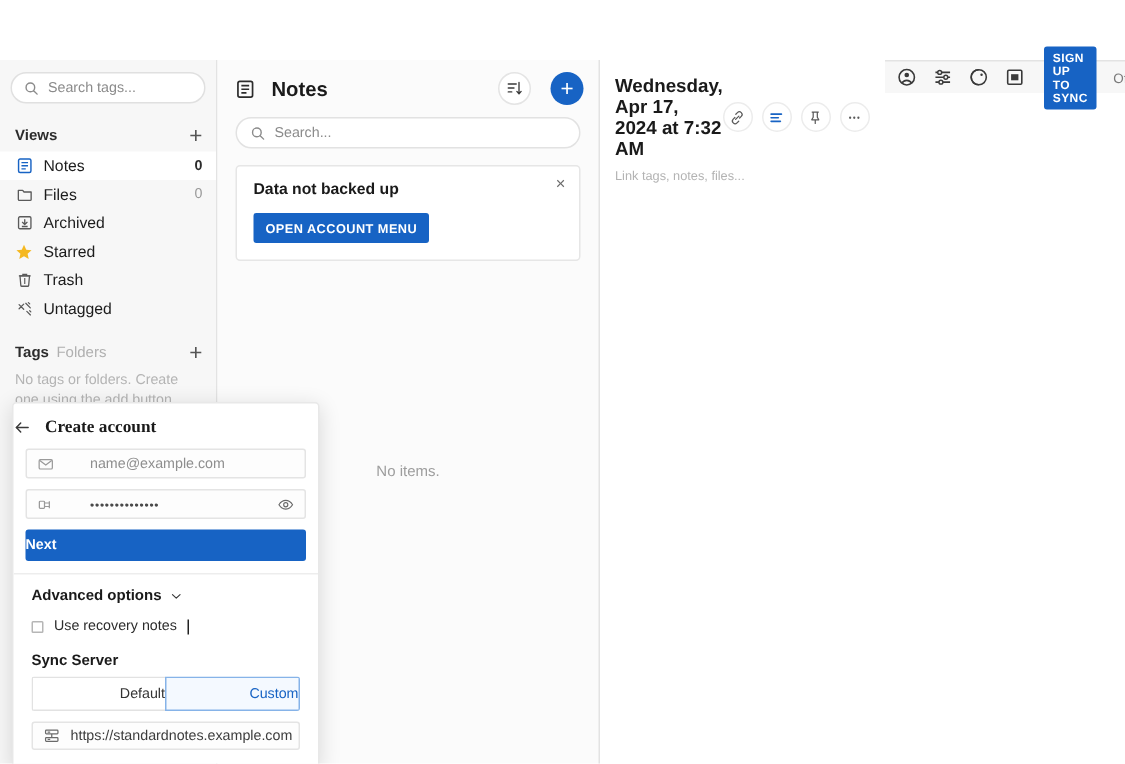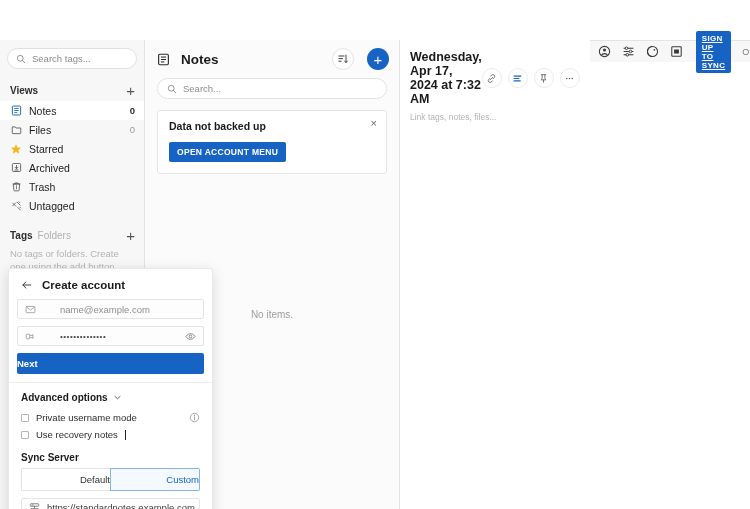--- a/index.html
+++ b/index.html
@@ -165,39 +165,39 @@
     padding: 0 10px 0 8px;
     gap: 11px;
     position: relative; z-index: 20;
   }
   .sb-ico { width: 13px; height: 13px; display: flex; align-items: center; justify-content: center; cursor: pointer; }
   .sb-btn {
     background: #1763c4; color: #fff;
     font-size: 8px; font-weight: bold; letter-spacing: 0.3px;
     padding: 3px 6px; border-radius: 2px; cursor: pointer;
     margin-left: 2px;
-    text-decoration: underline;
   }
   .sb-right { margin-left: auto; font-size: 9px; color: #7a7a7a; }
 
   
   .modal {
     position: absolute;
     left: 8px; top: 228px;
     width: 205px;
     background: #ffffff;
     border: 1px solid #e8e8e8;
     border-radius: 3px;
     box-shadow: 0 3px 14px rgba(0,0,0,0.14);
     z-index: 15;
     overflow: hidden;
   }
   .modal-head {
     display: flex; align-items: center; gap: 9px;
-    padding: 10px 12px 8px 12px;
+    padding: 10px 12px 8px 0;
+    font-family: Liberation Serif, serif;
   }
   .modal-head .mt { font-size: 11.5px; font-weight: bold; color: #1a1a1a; }
   .modal-body { padding: 0 8px 8px 8px; }
   .field {
     height: 20px;
     border: 1px solid #e4e4e4;
     border-radius: 2px;
     background: #fdfdfd;
     display: flex; align-items: center;
     gap: 24px; padding: 0 7px;
@@ -308,36 +308,36 @@
           <svg width="11" height="11" viewBox="0 0 16 16">
               <path d="M1.8 4.2h4.2l1.3 1.6h6.9v7.2a1 1 0 0 1-1 1H2.8a1 1 0 0 1-1-1z" fill="none" stroke="#5a5a5a" stroke-width="1.3" stroke-linejoin="round"></path>
             </svg>
         </span>
         <span class="label">Files</span>
         <span class="count">0</span>
       </div>
 
       <div class="nav-item">
         <span class="nav-ico">
-          <svg width="12" height="12" viewBox="0 0 16 16">
-              <polygon points="8,1.6 10,5.9 14.7,6.4 11.2,9.6 12.2,14.2 8,11.8 3.8,14.2 4.8,9.6 1.3,6.4 6,5.9" fill="#f5b820"></polygon>
-            </svg>
-        </span>
-        <span class="label">Starred</span>
-      </div>
-
-      <div class="nav-item">
-        <span class="nav-ico">
           <svg width="11" height="11" viewBox="0 0 16 16">
               <rect x="2" y="2.2" width="12" height="11.6" rx="1.3" fill="none" stroke="#5a5a5a" stroke-width="1.3"></rect>
               <path d="M8 5v4.6M5.8 7.6 8 9.8l2.2-2.2" fill="none" stroke="#5a5a5a" stroke-width="1.3" stroke-linecap="round" stroke-linejoin="round"></path>
               <line x1="5.2" y1="11.6" x2="10.8" y2="11.6" stroke="#5a5a5a" stroke-width="1.3"></line>
             </svg>
         </span>
         <span class="label">Archived</span>
+      </div>
+
+      <div class="nav-item">
+        <span class="nav-ico">
+          <svg width="12" height="12" viewBox="0 0 16 16">
+              <polygon points="8,1.6 10,5.9 14.7,6.4 11.2,9.6 12.2,14.2 8,11.8 3.8,14.2 4.8,9.6 1.3,6.4 6,5.9" fill="#f5b820"></polygon>
+            </svg>
+        </span>
+        <span class="label">Starred</span>
       </div>
 
       <div class="nav-item">
         <span class="nav-ico">
           <svg width="11" height="11" viewBox="0 0 16 16">
               <path d="M3.4 4.3h9.2l-.8 9.1a1 1 0 0 1-1 .9H5.2a1 1 0 0 1-1-.9z" fill="none" stroke="#5a5a5a" stroke-width="1.25"></path>
               <line x1="2.3" y1="4.3" x2="13.7" y2="4.3" stroke="#5a5a5a" stroke-width="1.25"></line>
               <path d="M6.2 4.3V2.8h3.6v1.5" fill="none" stroke="#5a5a5a" stroke-width="1.25"></path>
               <line x1="8" y1="6.4" x2="8" y2="12" stroke="#5a5a5a" stroke-width="1.1"></line>
             </svg>
@@ -522,31 +522,20 @@
 
     <div class="adv-row">
       <span class="at">Advanced options</span>
       <span>
         <svg width="9" height="9" viewBox="0 0 16 16">
             <path d="M3.5 6 8 10.3 12.5 6" fill="none" stroke="#3a3a3a" stroke-width="1.4" stroke-linecap="round" stroke-linejoin="round"></path>
           </svg>
       </span>
     </div>
 
-    <div class="chk-row">
-      <span class="chk"></span>
-      <span class="ct">Private username mode</span>
-      <span class="info-ico">
-        <svg width="11" height="11" viewBox="0 0 16 16">
-            <circle cx="8" cy="8" r="6.1" fill="none" stroke="#9a9a9a" stroke-width="1.2"></circle>
-            <circle cx="8" cy="4.9" r="0.85" fill="#9a9a9a"></circle>
-            <line x1="8" y1="6.9" x2="8" y2="11.4" stroke="#9a9a9a" stroke-width="1.3" stroke-linecap="round"></line>
-          </svg>
-      </span>
-    </div>
 
     <div class="chk-row">
       <span class="chk"></span>
       <span class="ct">Use recovery notes</span>
       <span class="caret"></span>
     </div>
 
     <div class="sync-label">Sync Server</div>
 
     <div class="seg">

